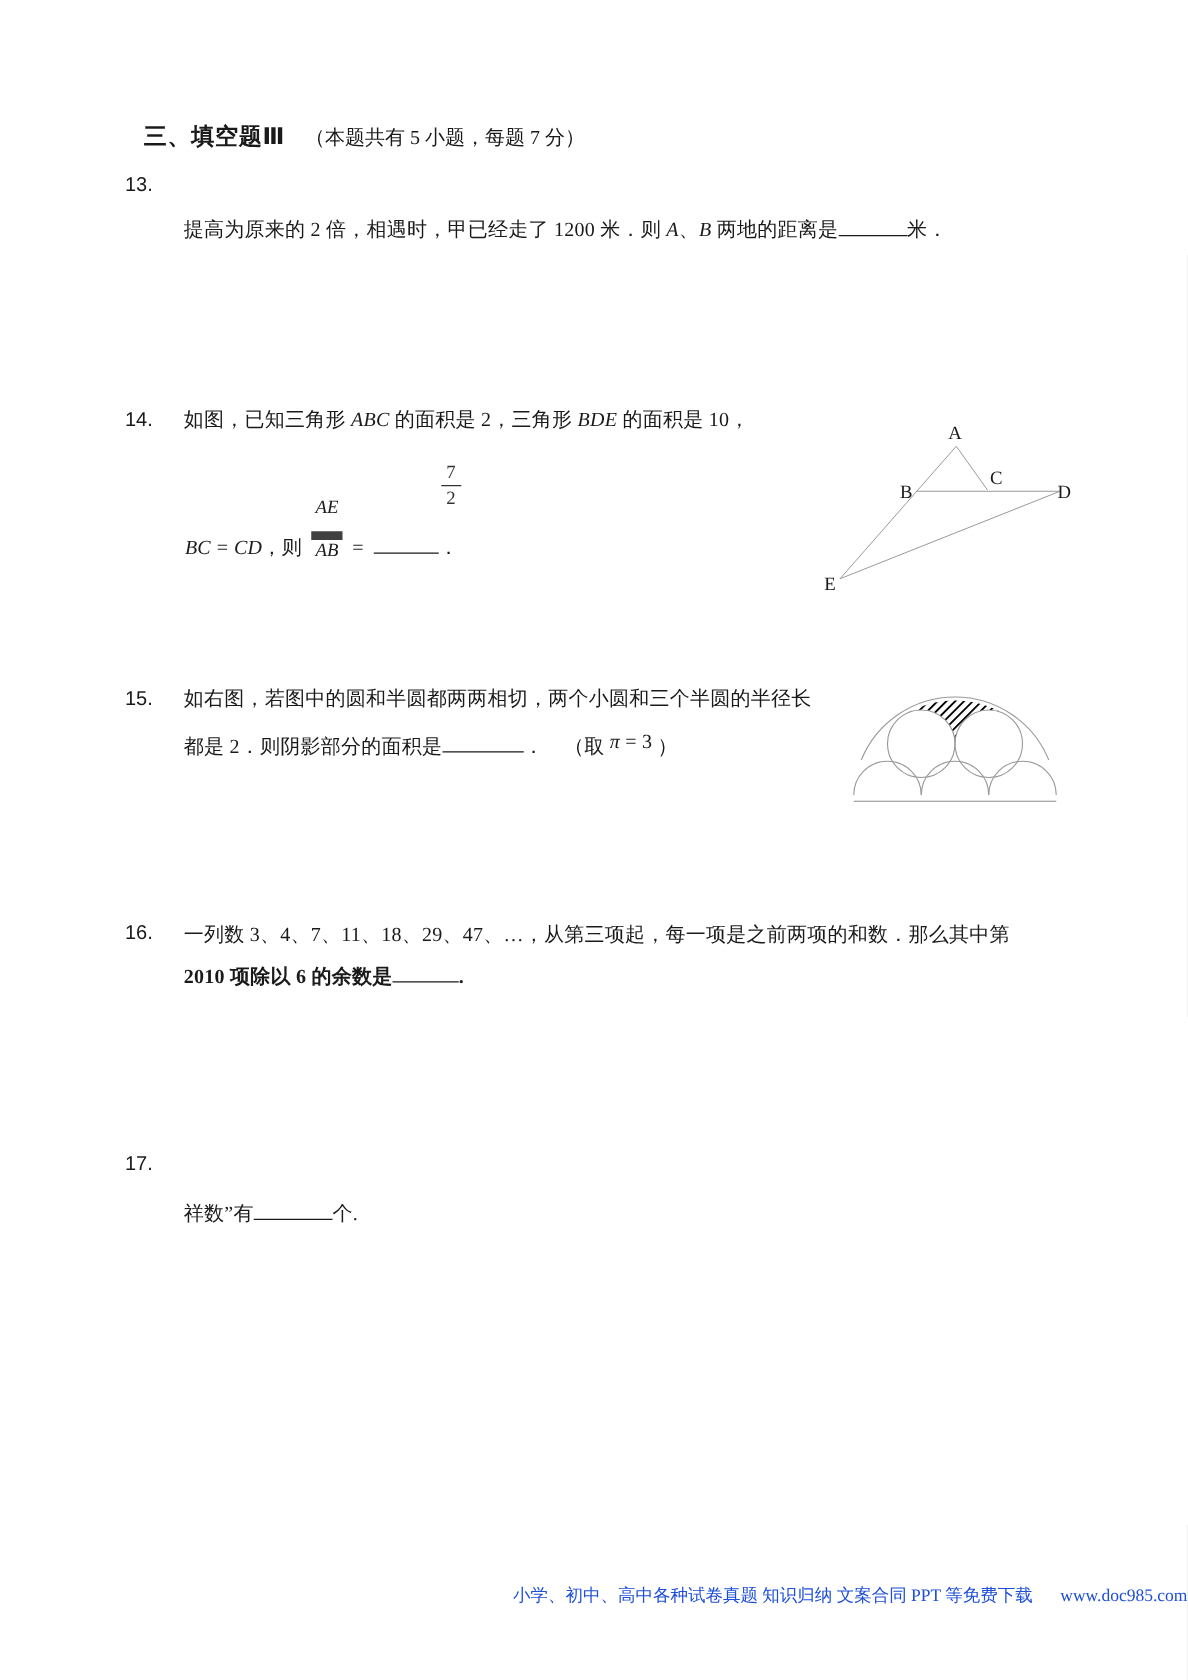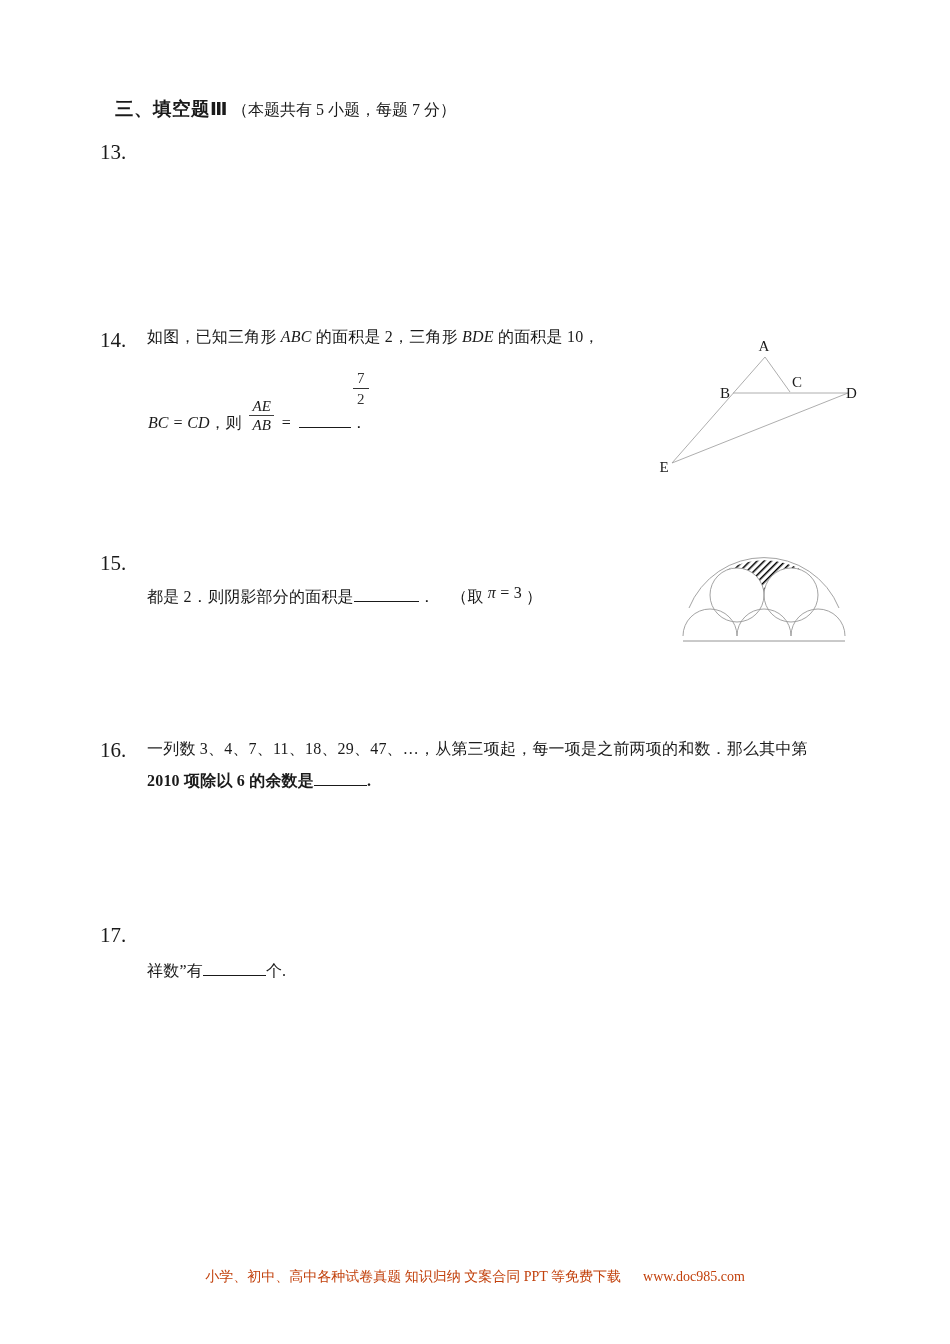--- a/index.html
+++ b/index.html
@@ -8,49 +8,50 @@
     width:950px;height:1344px;
     margin:0 auto;
     background:#ffffff;
     font-family:"Liberation Serif","DejaVu Serif",serif;
     color:#1a1a1a;
     overflow:hidden;
   }
   .abs{position:absolute;white-space:nowrap;}
   .hdr{display:flex;align-items:baseline;}
   .hdr-title{font-weight:bold;font-size:18.5px;font-family:"DejaVu Sans","Liberation Sans",sans-serif;letter-spacing:0.5px;}
-  .hdr-note{font-size:16px;margin-left:4px;}
-  .qnum{font-family:Liberation Serif, serif;font-size:21px;}
+  .hdr-note{font-size:16px;margin-left:16px;}
+  .qnum{font-family:Liberation Sans, sans-serif;font-size:16px;}
   .qline{font-size:16px;line-height:17px;letter-spacing:0.2px;}
   .seg-i{font-style:italic;}
   .seg-sup{position:relative;top:-4px;}
   .seg-isup{position:relative;top:-4px;font-style:italic;}
   .seg-blank{display:inline-block;height:13px;border-bottom:1.2px solid #1a1a1a;vertical-align:baseline;}
   .frac{display:inline-block;vertical-align:baseline;text-align:center;font-style:italic;font-size:15px;line-height:16px;position:relative;top:2px;margin:0 4px;}
-  .frac .fnum{display:block;border-bottom:1px solid #404040;padding:0 3px 1px;}
+  .frac .fnum{display:block;border-bottom:7px solid #404040;padding:0 3px 11px;}
   .frac .fden{display:block;padding-top:1px;}
   .ans-frac{position:absolute;left:353px;top:370px;text-align:center;font-size:15px;line-height:16px;color:#333;}
   .ans-frac .fnum{display:block;border-bottom:1px solid #333;padding:0 4px 2px;}
   .ans-frac .fden{display:block;padding-top:2px;}
   .formula-row{font-size:16px;line-height:17px;}
   svg text{font-family:"Liberation Serif","DejaVu Serif",serif;font-size:15px;fill:#1a1a1a;}
-  .footer{position:absolute;left:0;top:1268px;width:950px;text-align:center;font-size:14px;color:#c2410c;}
+  .footer{position:absolute;left:0;top:1268px;width:950px;text-align:right;font-size:14px;color:#1d4ed8;}
   .footer .site{margin-left:22px;font-family:"Liberation Serif",serif;}
 </style>
 </head>
 <body>
 
 <div class="page">
 
   <div class="abs hdr" style="left:115px;top:96px;text-align:center;">
     <span class="hdr-title">三、填空题Ⅲ</span>
     <span class="hdr-note">（本题共有 5 小题，每题 7 分）</span>
   </div>
 
   <span class="abs qnum" style="left:100px;top:140px;">13.</span>
+  <div class="abs qline" style="left:147px;top:175px;"><span>提高为原来的 2 倍，相遇时，甲已经走了 1200 米．则 </span><span class="seg-i">A</span><span>、</span><span class="seg-i">B</span><span> 两地的距离是</span><span class="seg-blank" style="width: 55px;"></span><span>米．</span></div>
 
   <span class="abs qnum" style="left:100px;top:328px;text-align:center;">14.</span>
   <div class="abs qline" style="left:147px;top:328px;"><span>如图，已知三角形 </span><span class="seg-i">ABC</span><span> 的面积是 2，三角形 </span><span class="seg-i">BDE</span><span> 的面积是 10，</span></div>
 
   <div class="abs formula-row" style="left:148px;top:396px;">
     <span class="seg-i">BC = CD</span><span>，则</span>
     <span class="frac">
       <span class="fnum">AE</span>
       <span class="fden">AB</span>
     </span>
@@ -71,20 +72,21 @@
       <line x1="32" y1="127" x2="208" y2="57"></line>
     </g>
     <text x="124" y="15" text-anchor="middle">A</text>
     <text x="90" y="62" text-anchor="end">B</text>
     <text x="157" y="51" text-anchor="middle">C</text>
     <text x="206" y="62" text-anchor="start">D</text>
     <text x="24" y="136" text-anchor="middle">E</text>
   </svg>
 
   <span class="abs qnum" style="left:100px;top:551px;">15.</span>
+  <div class="abs qline" style="left:147px;top:551px;"><span>如右图，若图中的圆和半圆都两两相切，两个小圆和三个半圆的半径长</span></div>
   <div class="abs qline" style="left:147px;top:588px;text-align:right;"><span>都是 2．则阴影部分的面积是</span><span class="seg-blank" style="width: 65px;"></span><span>．　（取 </span><span class="seg-isup">π</span><span class="seg-sup"> = 3</span><span> ）</span></div>
 
   <svg class="abs" style="left:670px;top:548px;" width="185" height="100" viewBox="0 0 185 100">
     <defs>
       <pattern id="hatch" width="5" height="5" patternUnits="userSpaceOnUse" patternTransform="rotate(45)">
         <rect width="5" height="5" fill="#ffffff"></rect>
         <line x1="0" y1="0" x2="0" y2="5" stroke="#000000" stroke-width="3"></line>
       </pattern>
     </defs>
     <path d="M53,24 A78,78 0 0 1 135,24 A27,27 0 0 0 94,47 A27,27 0 0 0 53,24 Z" fill="url(#hatch)" stroke="none"></path>

